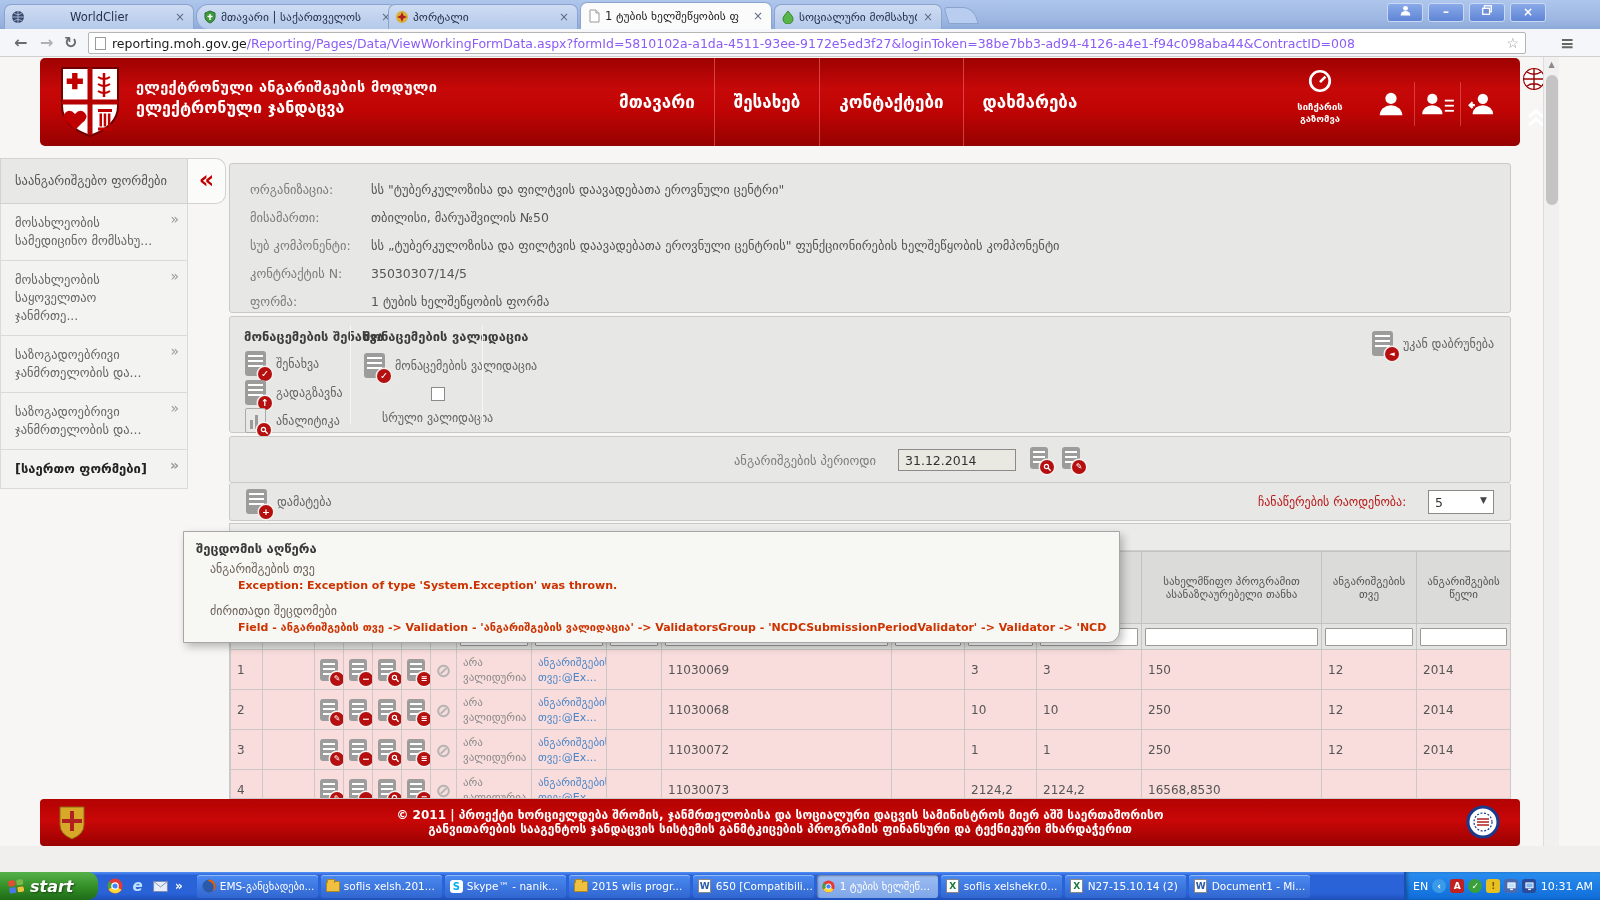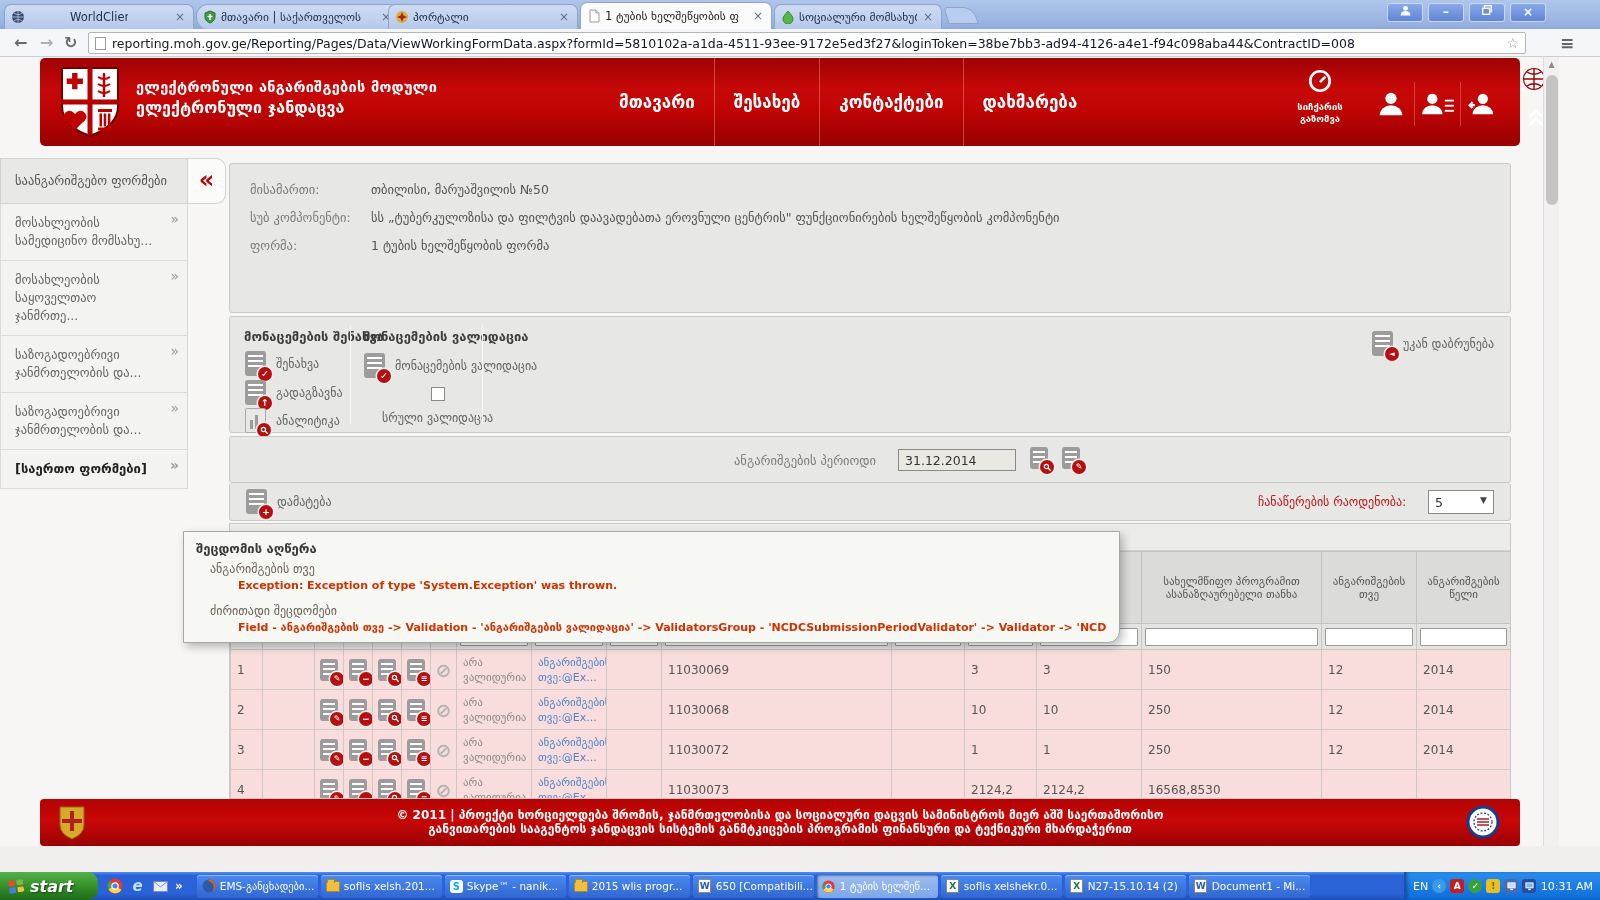--- a/index.html
+++ b/index.html
@@ -20,21 +20,21 @@
     background:#b9cdf0; border:1px solid #8aa4cc; border-radius:4px 10px 0 0; transform:skewX(18deg); }
   #winbtns { position:absolute; right:54px; top:3px; display:flex; gap:5px; }
   .wb { width:36px; height:19px; border-radius:3px; background:linear-gradient(180deg,#8aa9e8,#5f85d6);
     border:1px solid #c9d8f4; color:#fff; font-size:12px; font-weight:bold; text-align:center; line-height:17px; }
   #urlrow { position:absolute; left:0; top:29px; width:1600px; height:28px; background:#f4f6f9; border-bottom:1px solid #cfcfcf; }
   .navg { position:absolute; top:4px; font-size:16px; font-weight:bold; color:#6b6b6b; }
   #omnibox { position:absolute; left:88px; top:3px; width:1438px; height:22px; background:#fff;
     border:1px solid #b5b5b5; border-radius:2px; display:flex; align-items:center; padding:0 6px; }
   #pageico { width:11px; height:13px; border:1px solid #9a9a9a; background:#fff; flex:none; margin-right:6px; }
   #urltext { flex:1; font-size:12.5px; white-space:nowrap; overflow:hidden; }
-  #urltext .dom { color:#1a1a1a; } #urltext .pth { color:#0f172a; }
+  #urltext .dom { color:#1a1a1a; } #urltext .pth { color:#8b5cf6; }
   #star { flex:none; color:#9a9a9a; font-size:14px; }
   #menu3 { position:absolute; left:1560px; top:4px; color:#666; font-size:17px; font-weight:bold; }
 
   
   #redheader { position:absolute; left:40px; top:58px; width:1480px; height:88px; border-radius:5px;
     background:linear-gradient(180deg,#9e0202 0%,#c60808 35%,#c00404 60%,#960101 100%); }
   #brand { position:absolute; left:96px; top:21px; color:#fff; font-weight:bold; }
   #brand .b1 { font-size:14.5px; letter-spacing:.3px; }
   #brand .b2 { font-size:16px; margin-top:3px; }
   #mainnav { position:absolute; left:560px; top:0; height:88px; display:flex; }
@@ -340,26 +340,34 @@
     <span class="sbarrow">»</span>
   </div>
   <div class="sbi last">
     <span>[საერთო ფორმები]</span>
     <span class="sbarrow">»</span>
   </div>
 </div>
 
 <div class="panel" id="infopanel">
   <div class="irow">
+      <span class="ilab">ორგანიზაცია:</span>
+      <span class="ival">სს "ტუბერკულოზისა და ფილტვის დაავადებათა ეროვნული ცენტრი"</span>
+    </div>
+  <div class="irow">
       <span class="ilab">მისამართი:</span>
       <span class="ival">თბილისი, მარუაშვილის №50</span>
     </div>
   <div class="irow">
       <span class="ilab">სუბ კომპონენტი:</span>
       <span class="ival">სს „ტუბერკულოზისა და ფილტვის დაავადებათა ეროვნული ცენტრის" ფუნქციონირების ხელშეწყობის კომპონენტი</span>
+    </div>
+  <div class="irow">
+      <span class="ilab">კონტრაქტის N:</span>
+      <span class="ival">35030307/14/5</span>
     </div>
   <div class="irow">
       <span class="ilab">ფორმა:</span>
       <span class="ival">1 ტუბის ხელშეწყობის ფორმა</span>
     </div>
 </div>
 
 <div class="panel" id="actpanel">
   <div class="gtitle" style="left:14px;top:12px;">მონაცემების შენახვა</div>
   <div class="actitem" style="left:15px;top:34px;">

